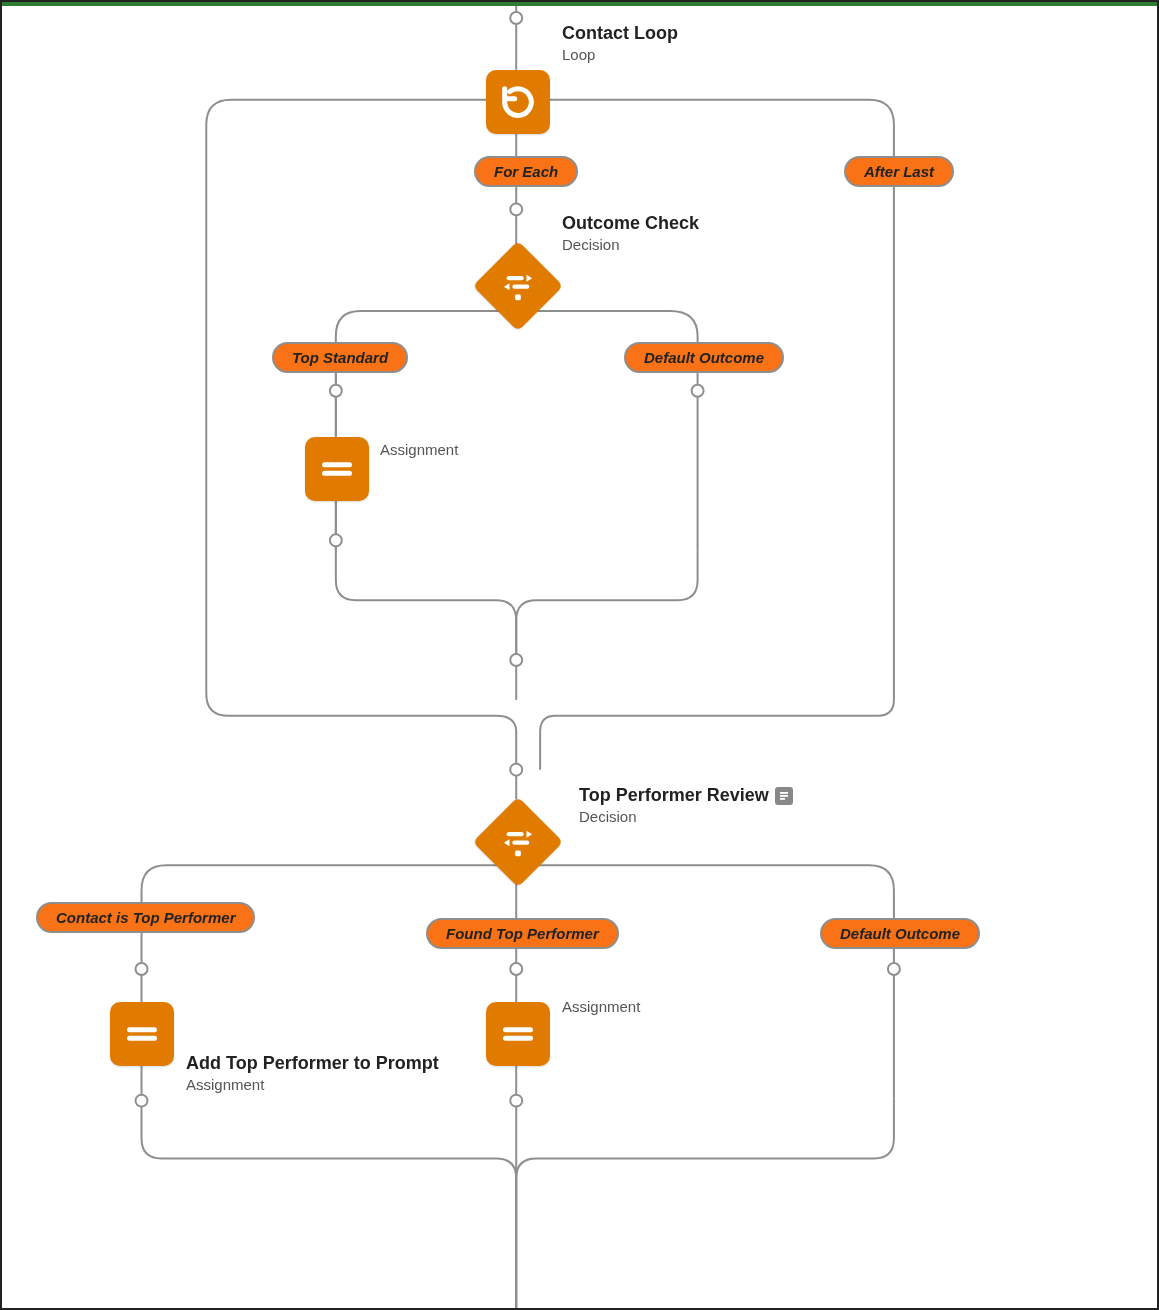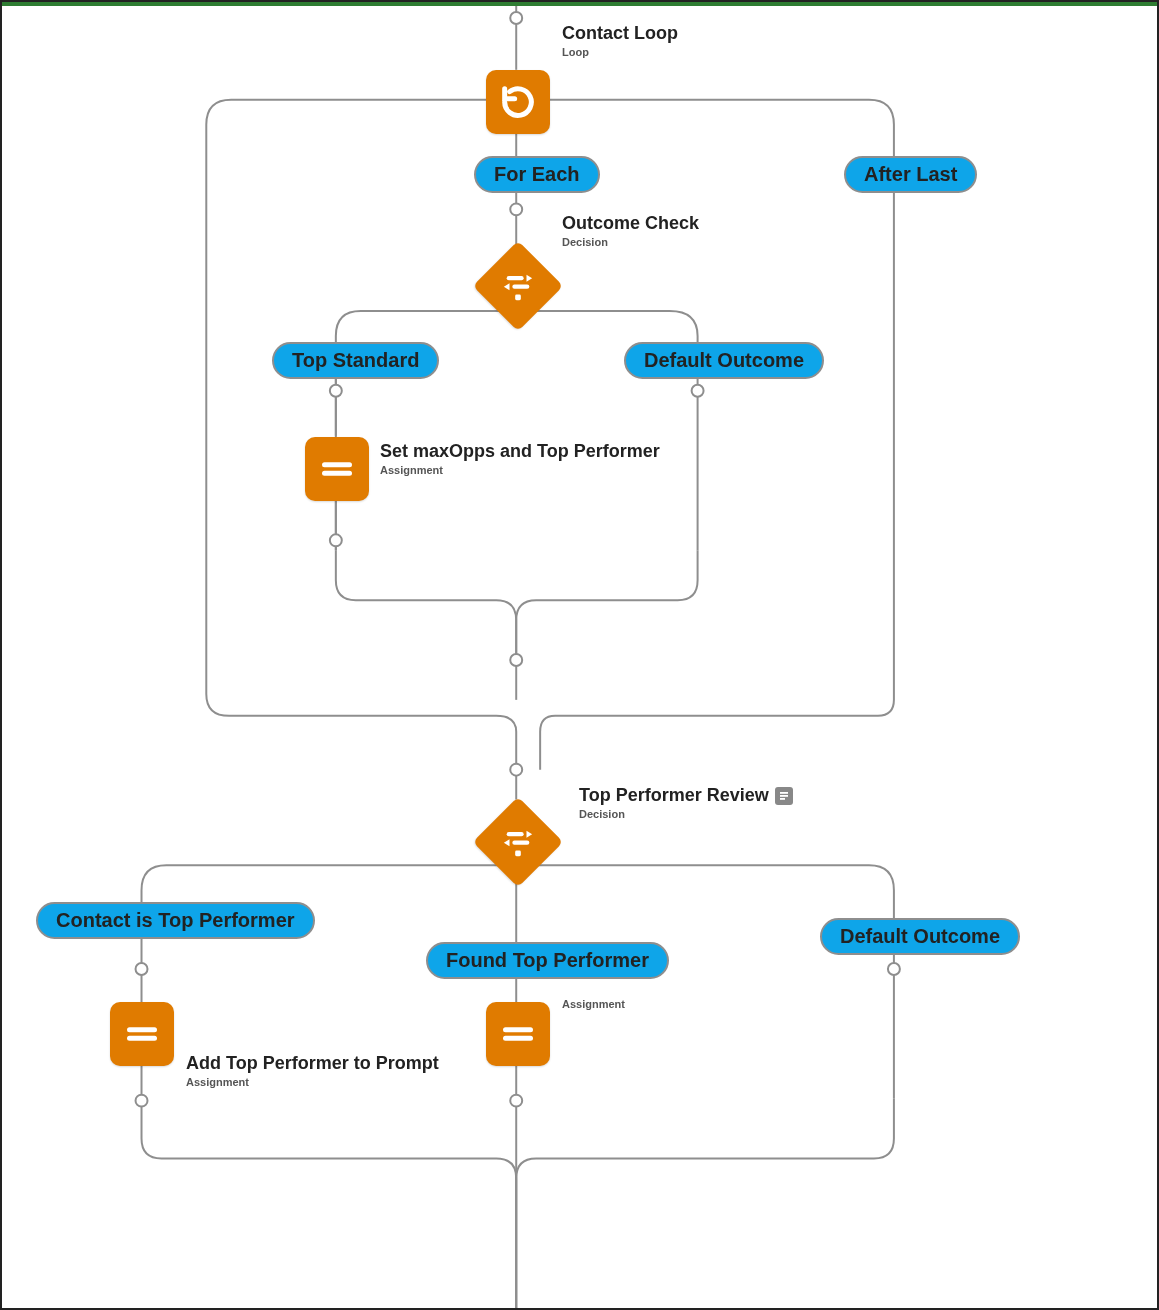--- a/index.html
+++ b/index.html
@@ -55,46 +55,46 @@
   .diamond .inner {
     transform: rotate(-45deg);
     display: flex;
     align-items: center;
     justify-content: center;
     width: 100%; height: 100%;
   }
 
   .pill {
     position: absolute;
-    background: #0ea5e9;
+    background: #f97316;
     border: 2px solid #8e8e8e;
     border-radius: 999px;
     padding: 5px 18px;
-    font-size: 20px;
+    font-size: 15px;
     font-weight: 600;
     color: #222;
     white-space: nowrap;
+    font-style: italic;
   }
 
   .node-label {
     position: absolute;
     line-height: 1.3;
   }
   .node-label .title {
     font-weight: 700;
     font-size: 18px;
     color: #222;
     display: flex;
     align-items: center;
     gap: 6px;
   }
   .node-label .type {
-    font-size: 11px;
+    font-size: 15px;
     color: #555;
-    font-weight: bold;
   }
 
   
   .loop-svg, .assign-svg, .decision-svg { display: block; }
   .desc-badge {
     display: inline-flex;
     width: 18px; height: 18px;
     background: #888;
     border-radius: 3px;
     align-items: center;
@@ -188,21 +188,20 @@
   <div class="pill" style="left:270px; top:340px;">Top Standard</div>
   <div class="pill" style="left:622px; top:340px;">Default Outcome</div>
 
   <div class="node-icon" style="left:303px; top:435px;">
     <svg class="assign-svg" width="40" height="40" viewBox="0 0 24 24" fill="#fff">
       <rect x="3" y="8" width="18" height="3" rx="1.5"></rect>
       <rect x="3" y="13" width="18" height="3" rx="1.5"></rect>
     </svg>
   </div>
   <div class="node-label" style="left:378px; top:438px; max-width:320px;">
-    <div class="title">Set maxOpps and Top Performer</div>
     <div class="type">Assignment</div>
   </div>
 
   <div class="node-icon diamond" style="left:484px; top:808px;">
     <div class="inner">
       <svg class="decision-svg" width="34" height="34" viewBox="0 0 24 24" fill="#fff">
         <rect x="4" y="5" width="12" height="3" rx="1.5"></rect>
         <polygon points="18,4 22,6.5 18,9"></polygon>
         <rect x="8" y="11" width="12" height="3" rx="1.5"></rect>
         <polygon points="6,10 2,12.5 6,15"></polygon>
@@ -218,21 +217,21 @@
           <rect x="2" y="2" width="8" height="1.8" fill="#fff"></rect>
           <rect x="2" y="5" width="8" height="1.8" fill="#fff"></rect>
           <rect x="2" y="8" width="5" height="1.8" fill="#fff"></rect>
         </svg>
       </span>
     </div>
     <div class="type">Decision</div>
   </div>
 
   <div class="pill" style="left:34px; top:900px;">Contact is Top Performer</div>
-  <div class="pill" style="left:424px; top:916px;margin-top:24px;">Found Top Performer</div>
+  <div class="pill" style="left:424px; top:916px;">Found Top Performer</div>
   <div class="pill" style="left:818px; top:916px;">Default Outcome</div>
 
   <div class="node-icon" style="left:108px; top:1000px;">
     <svg class="assign-svg" width="40" height="40" viewBox="0 0 24 24" fill="#fff">
       <rect x="3" y="8" width="18" height="3" rx="1.5"></rect>
       <rect x="3" y="13" width="18" height="3" rx="1.5"></rect>
     </svg>
   </div>
   <div class="node-label" style="left:184px; top:1050px; max-width:280px;">
     <div class="title">Add Top Performer to Prompt</div>

